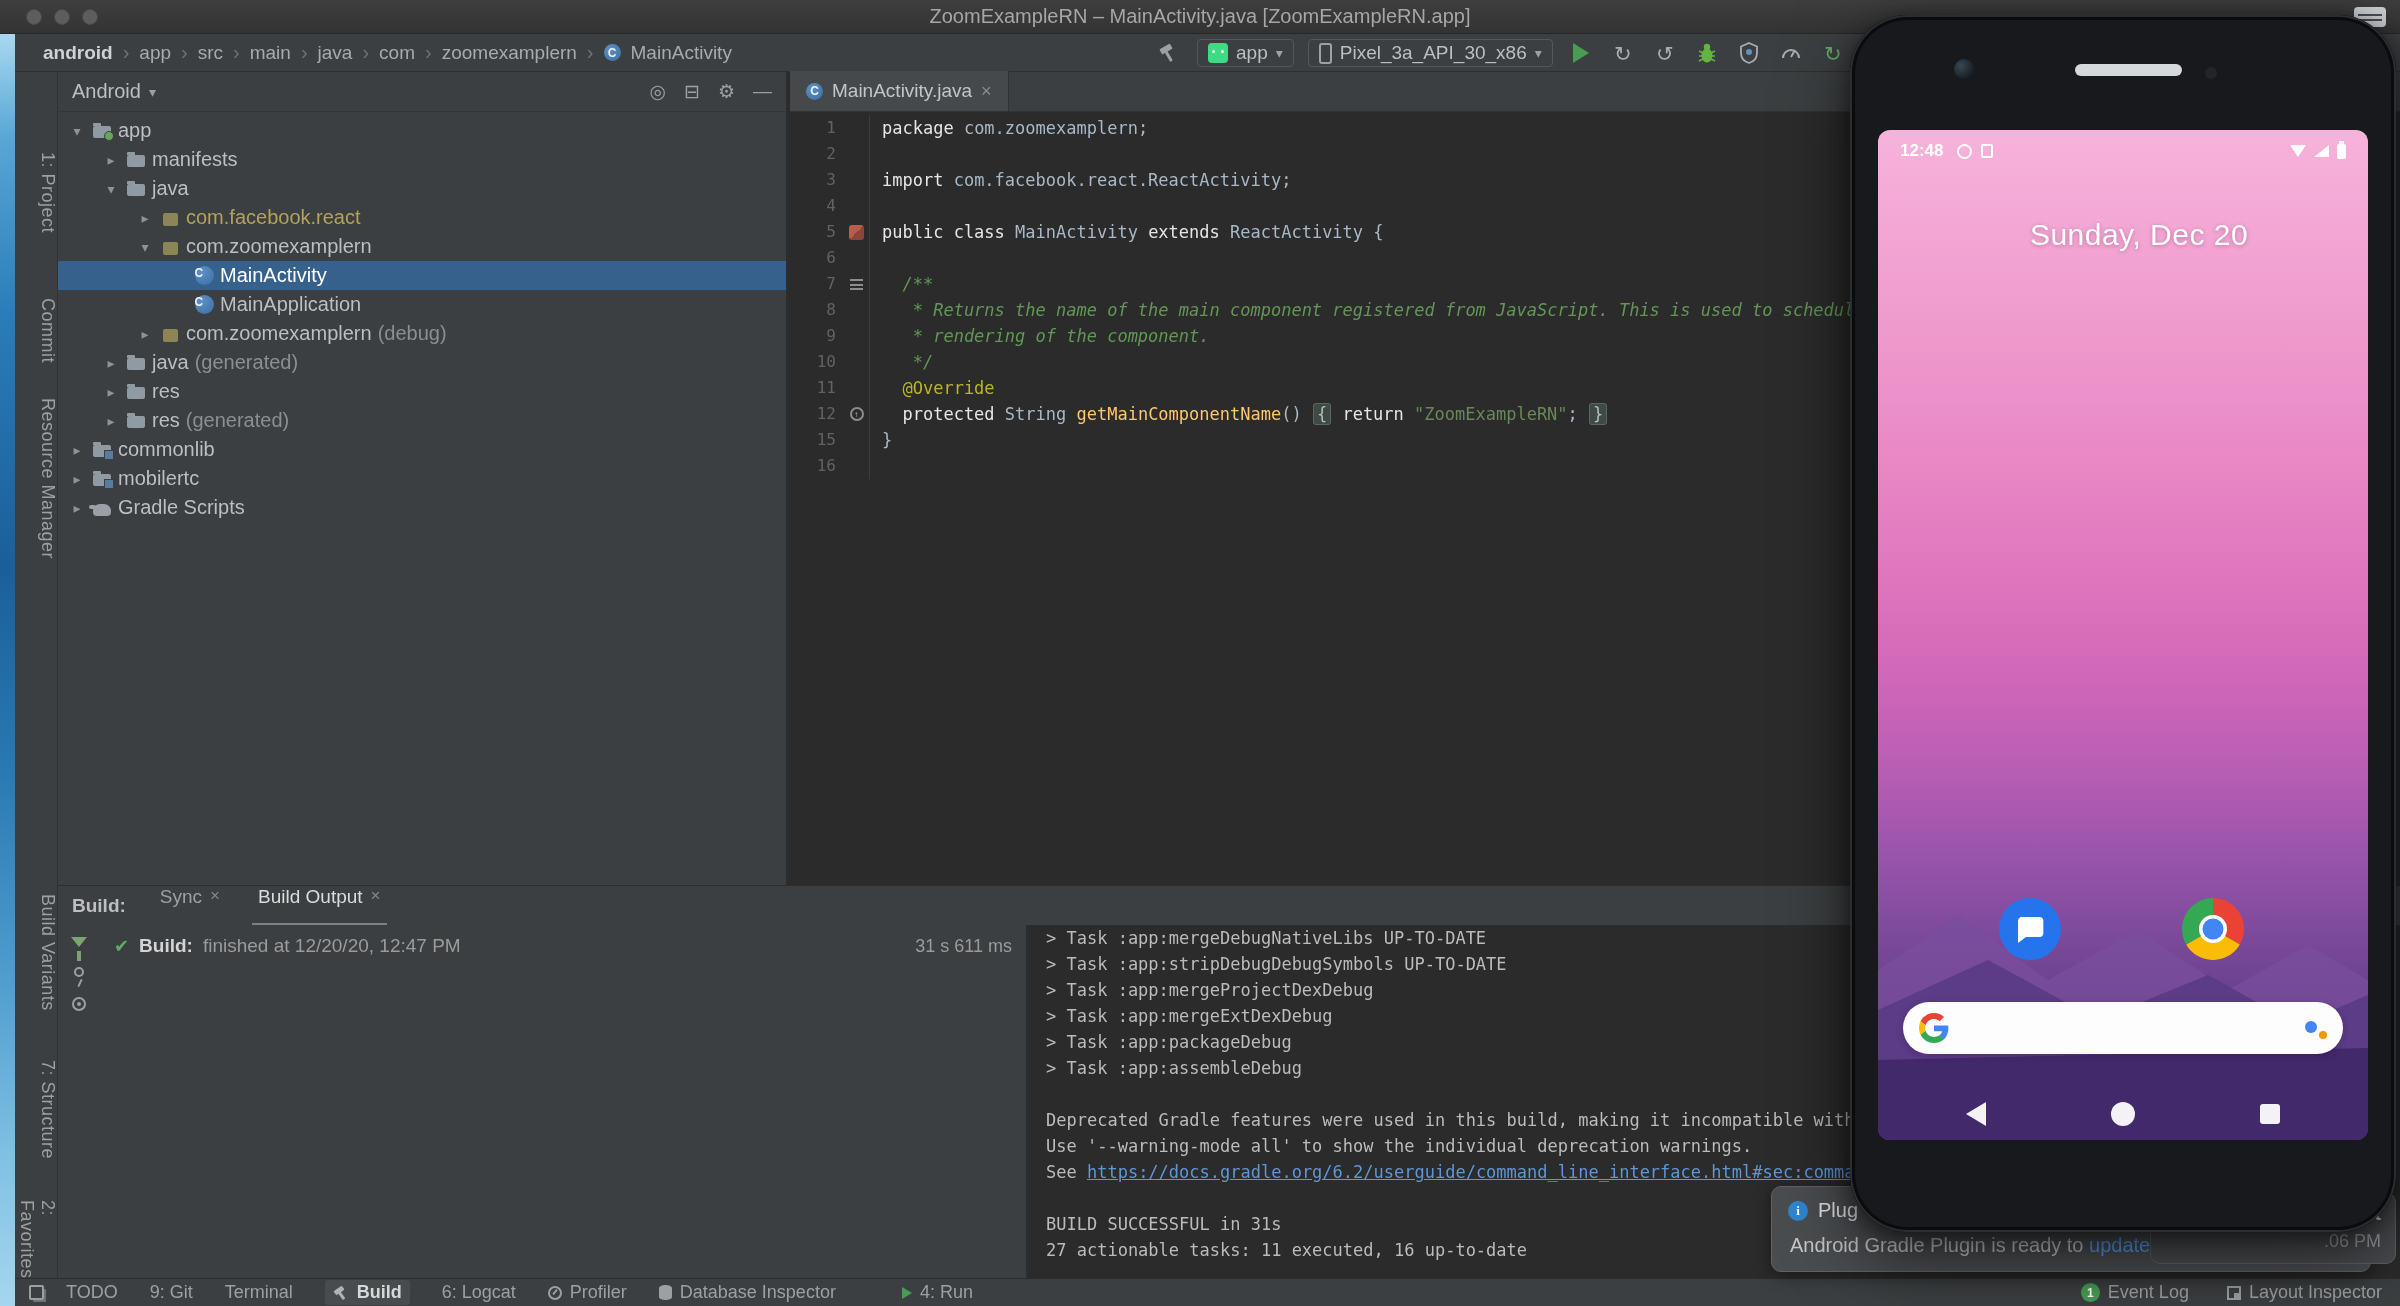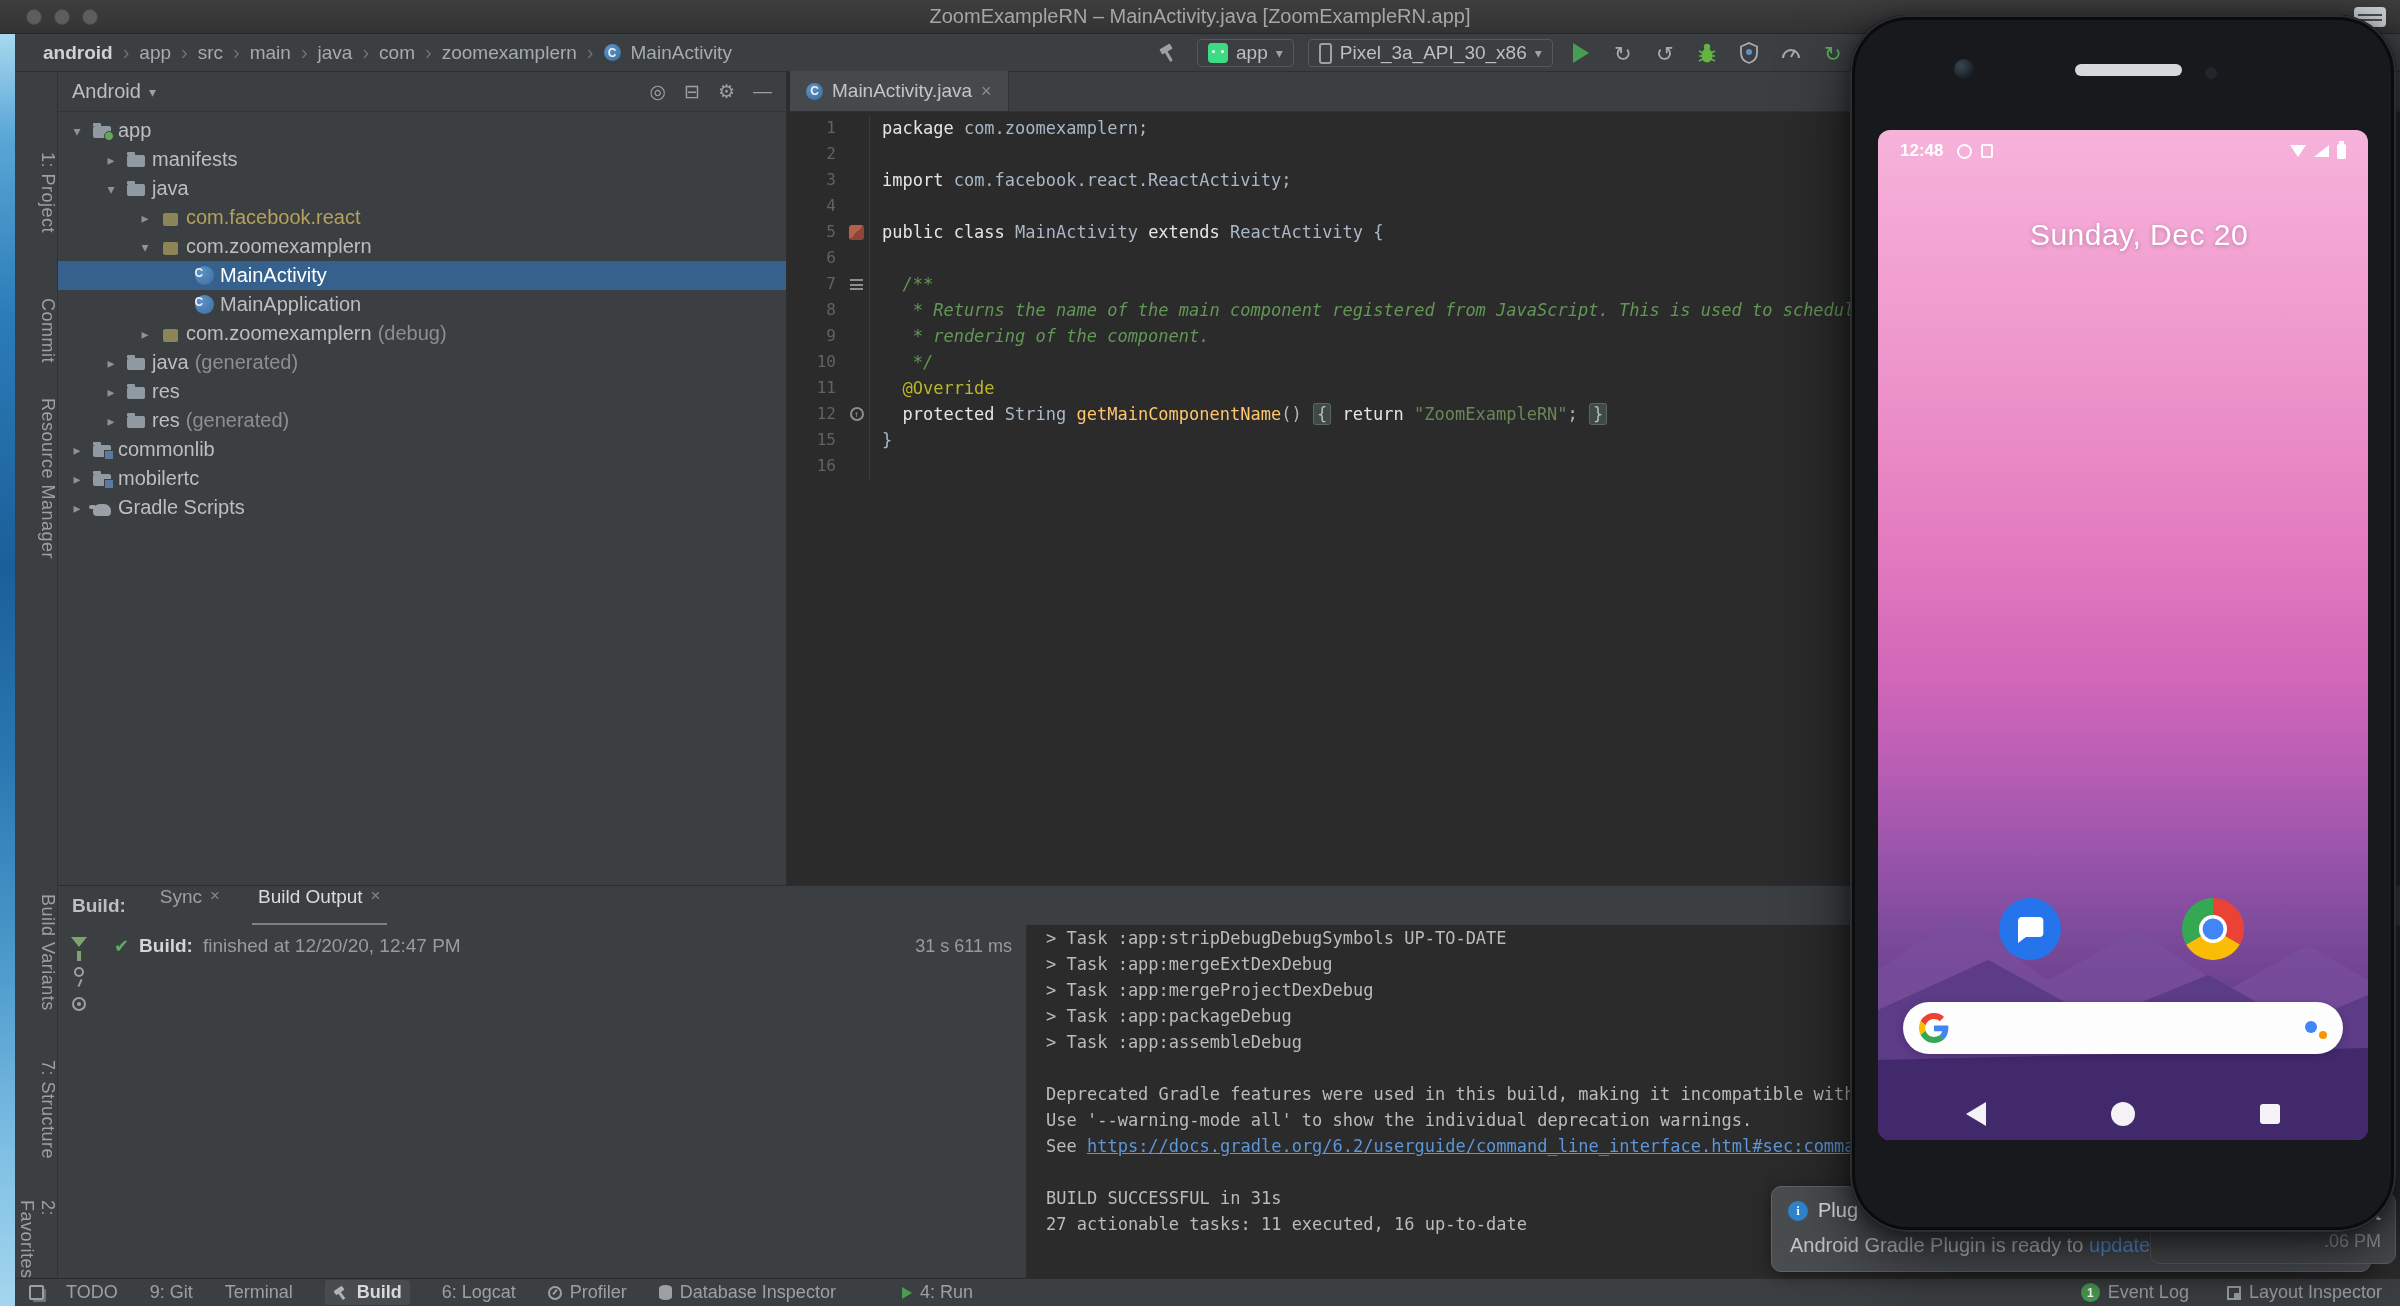--- a/index.html
+++ b/index.html
@@ -432,23 +432,24 @@
   <div class="build-summary">
     <div class="summary-row">
       <span class="check">✔</span>
       <span class="sum-title">Build:</span>
       <span class="sum-text"> finished at 12/20/20, 12:47 PM</span>
       <span class="sum-dur">31 s 611 ms</span>
     </div>
   </div>
   <div class="build-vdiv"></div>
   <div class="console">
+      <div class="console-line"><span>&gt; Task :app:mergeDebugNativeLibs UP-TO-DATE</span></div>
       <div class="console-line"><span>&gt; Task :app:stripDebugDebugSymbols UP-TO-DATE</span></div>
+      <div class="console-line"><span>&gt; Task :app:mergeProjectDexDebug</span></div>
       <div class="console-line"><span>&gt; Task :app:mergeExtDexDebug</span></div>
-      <div class="console-line"><span>&gt; Task :app:mergeProjectDexDebug</span></div>
       <div class="console-line"><span>&gt; Task :app:packageDebug</span></div>
       <div class="console-line"><span>&gt; Task :app:assembleDebug</span></div>
       <div class="console-line"><span></span></div>
       <div class="console-line"><span>Deprecated Gradle features were used in this build, making it incompatible with</span></div>
       <div class="console-line"><span>Use '--warning-mode all' to show the individual deprecation warnings.</span></div>
       <div class="console-line"><span>See </span><span class="console-link">https://docs.gradle.org/6.2/userguide/command_line_interface.html#sec:comma</span></div>
       <div class="console-line"><span></span></div>
       <div class="console-line"><span>BUILD SUCCESSFUL in 31s</span></div>
       <div class="console-line"><span>27 actionable tasks: 11 executed, 16 up-to-date</span></div>
     </div>

